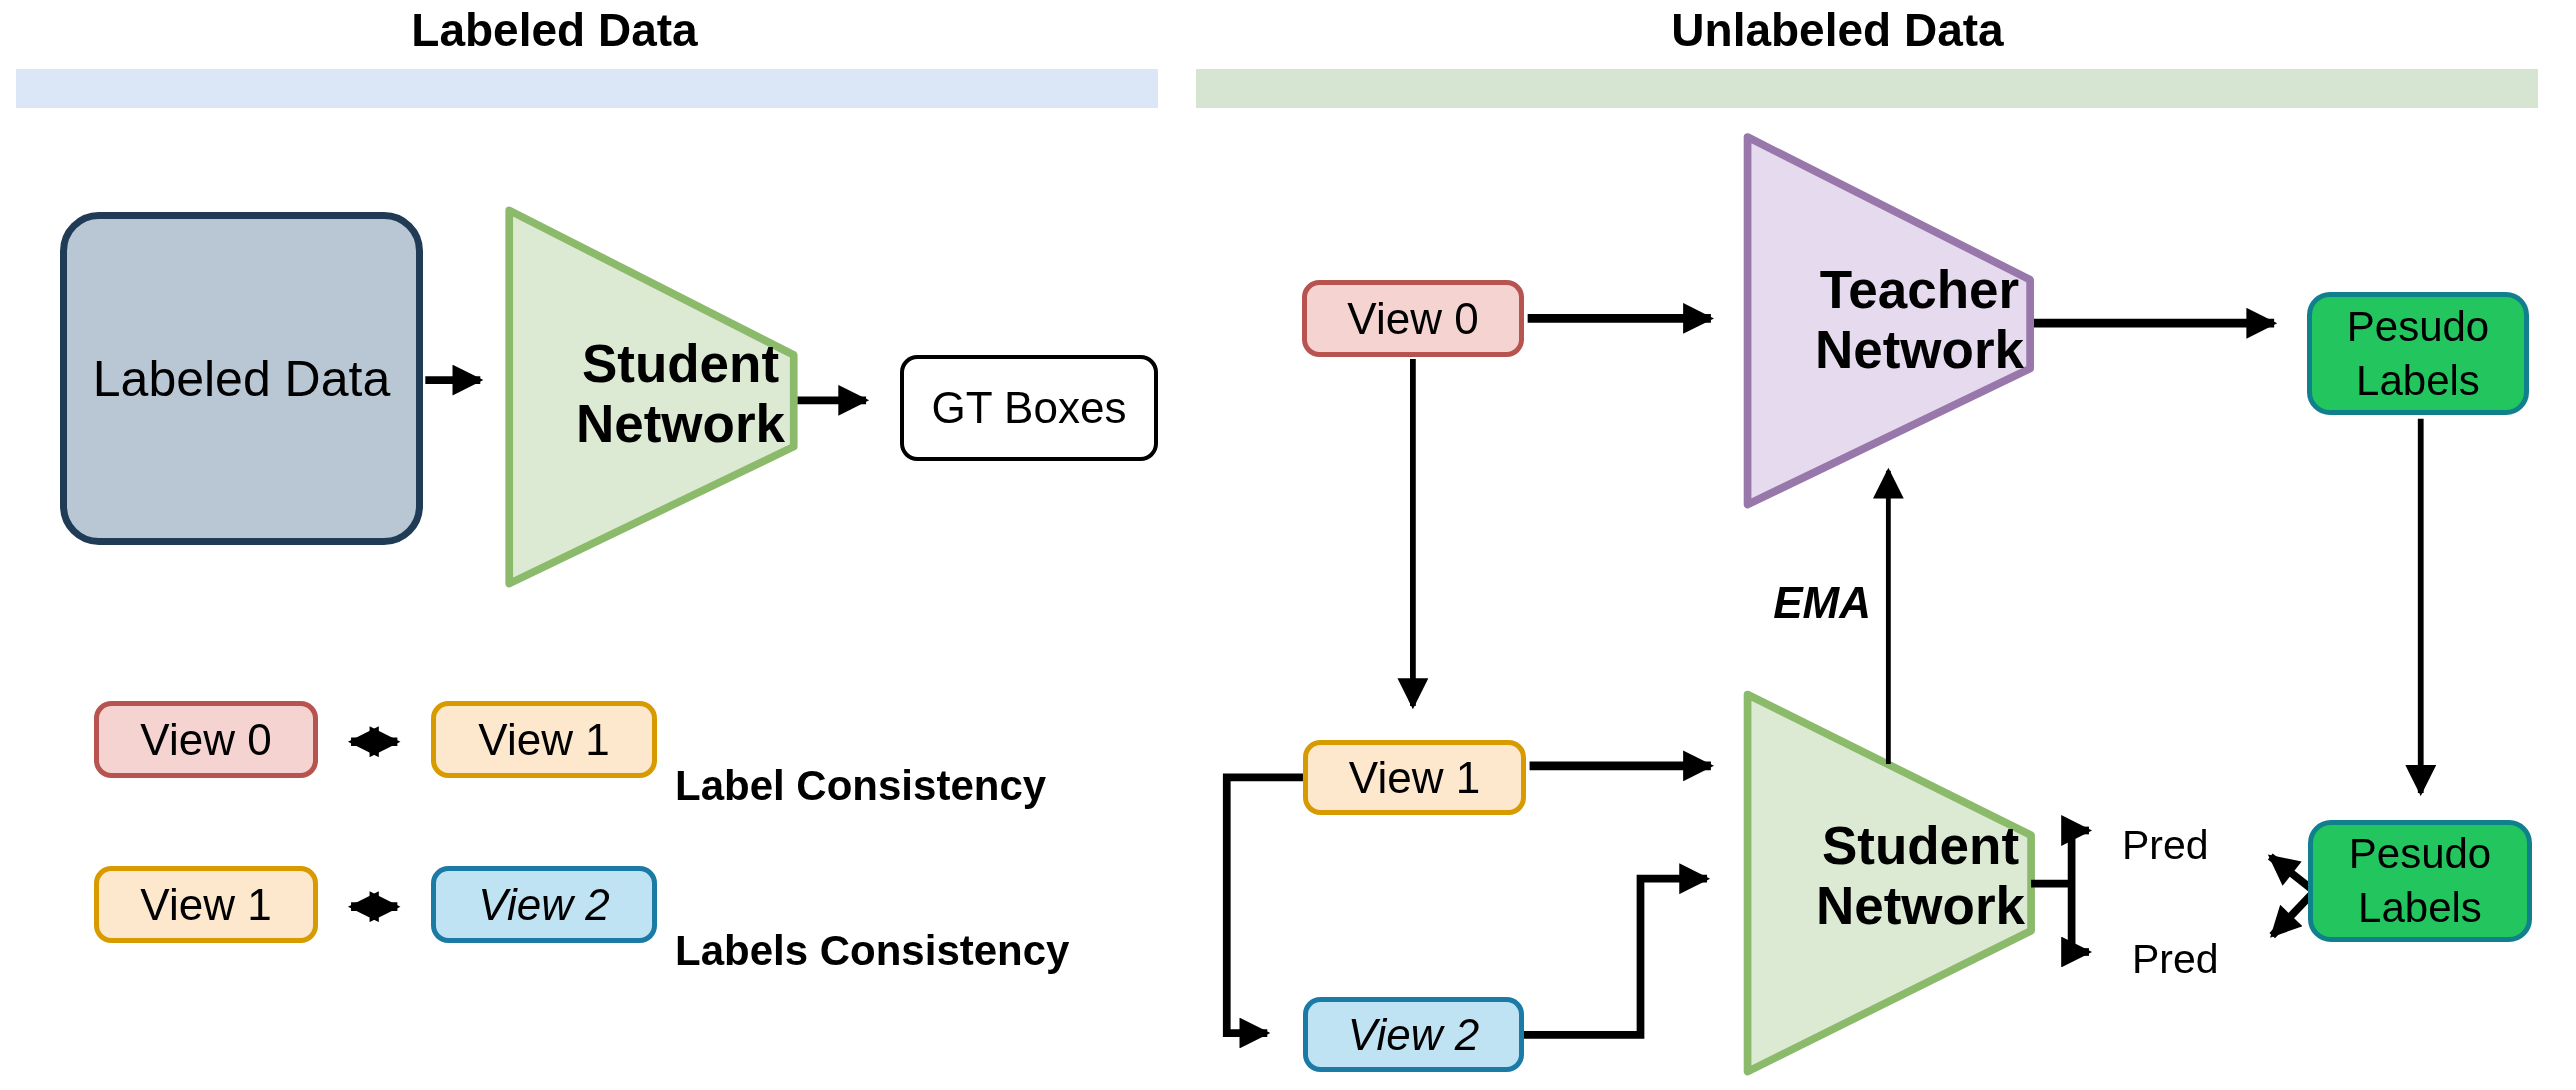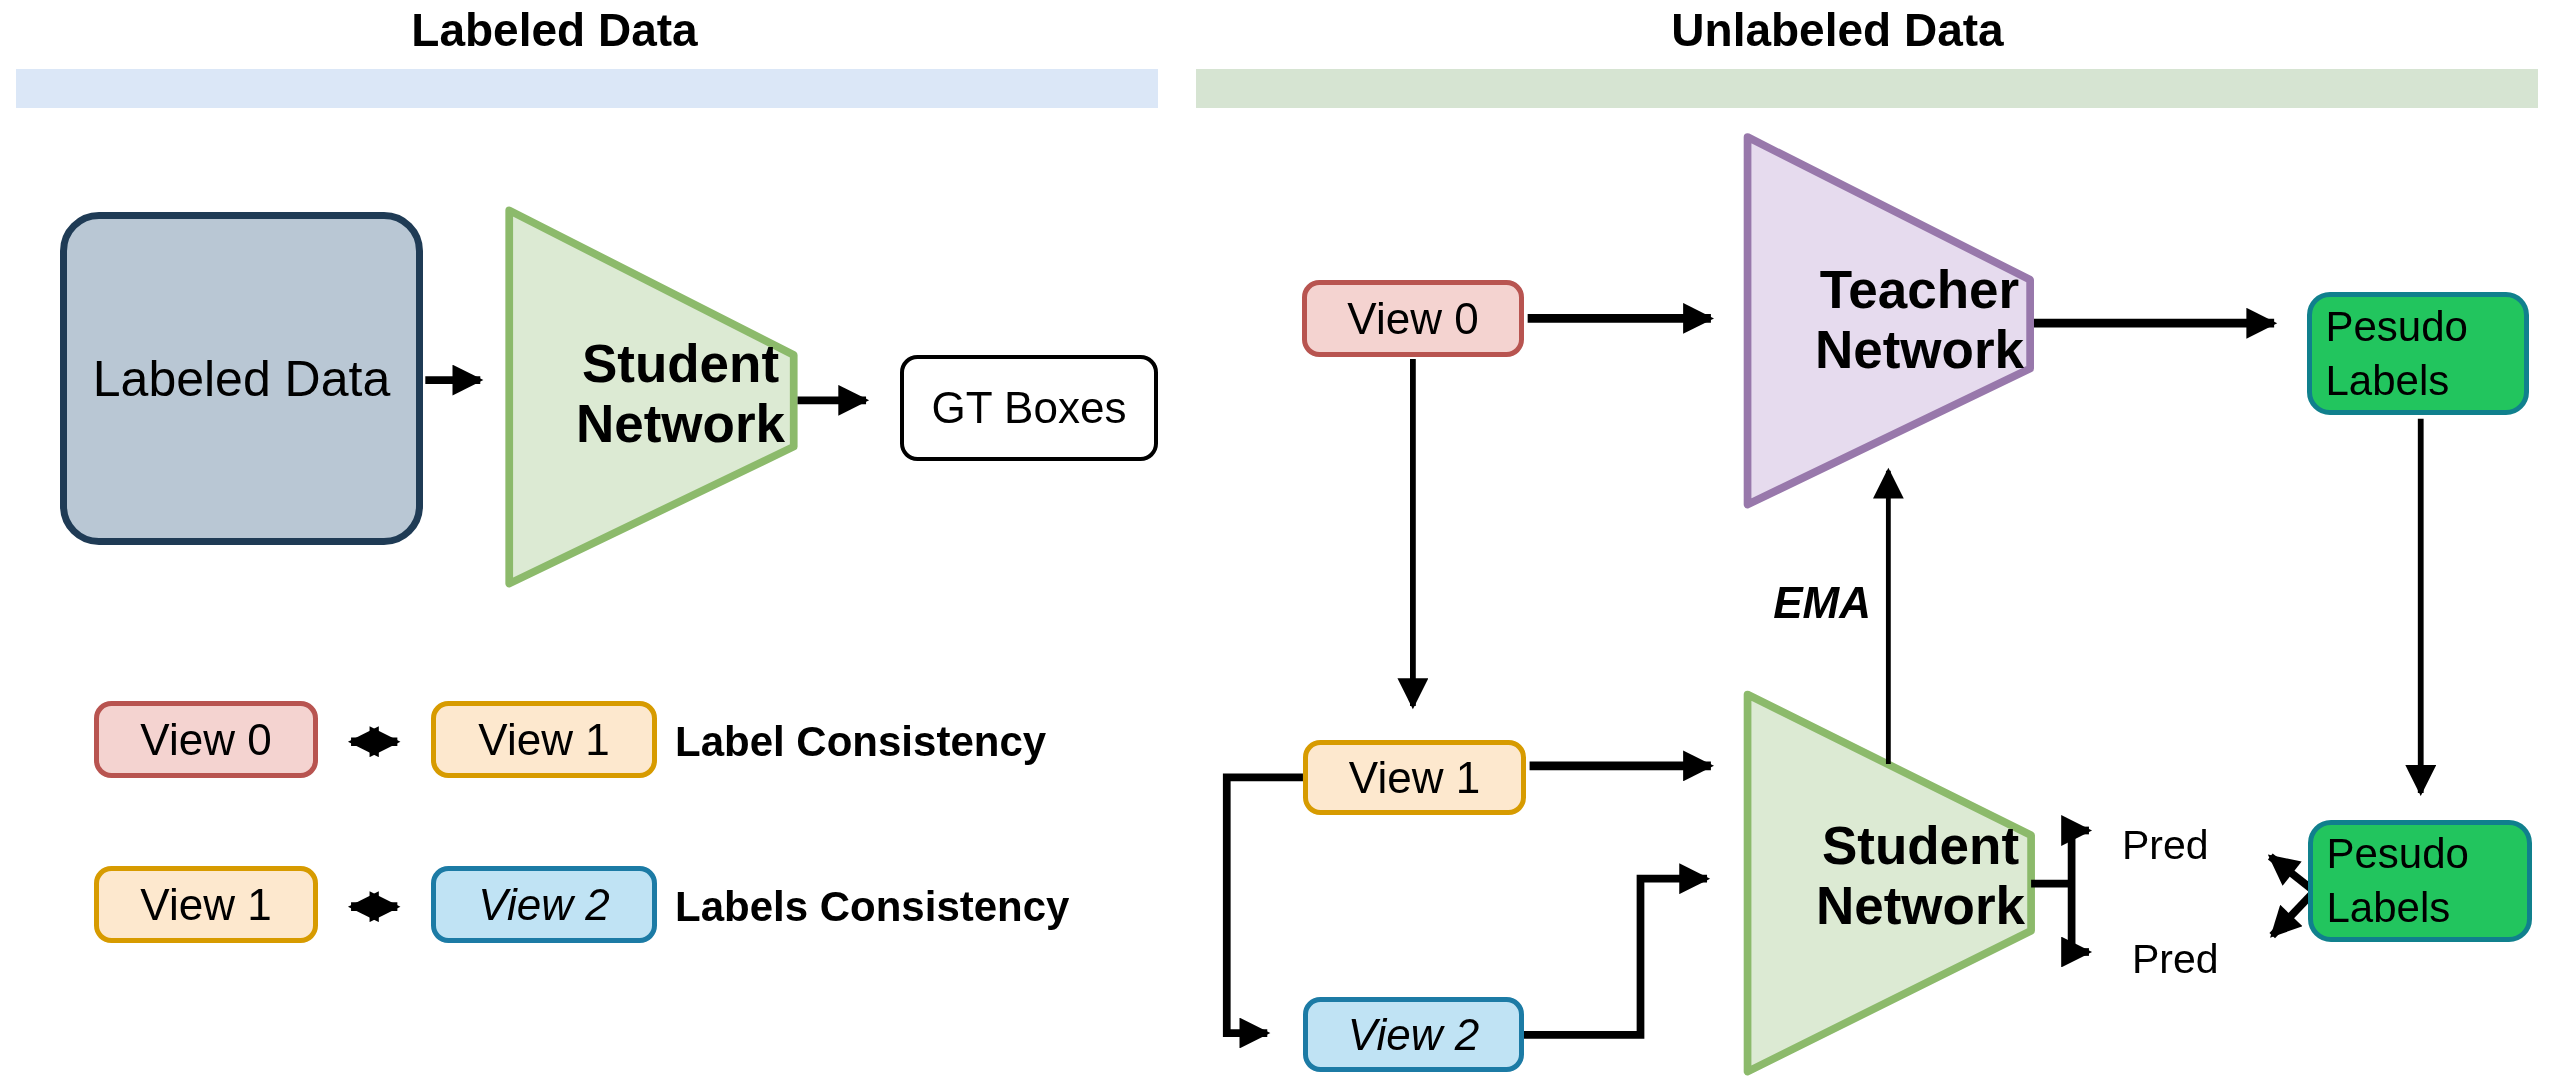--- a/index.html
+++ b/index.html
@@ -8,35 +8,35 @@
     font-family:"Liberation Sans", sans-serif;color:#000;padding-left:17px;
   }
   .band{position:absolute;top:69px;height:39px;}
   #band-labeled{left:16.4px;width:1142px;background:#dbe7f7;}
   #band-unlabeled{left:1196px;width:1342px;background:#d6e4d2;}
   .title{position:absolute;top:1.9px;font-size:46px;font-weight:bold;text-align:center;line-height:56px;}
   #title-labeled{left:0;width:1109px;}
   #title-unlabeled{left:1196px;width:1283px;}
   svg.layer{position:absolute;left:0;top:0;}
   .node{position:absolute;box-sizing:border-box;display:flex;align-items:center;justify-content:center;
-        font-size:44px;line-height:52px;}
+        text-align:center;font-size:44px;line-height:52px;}
   #box-labeled{left:60px;top:212px;width:363px;height:333px;background:#b9c7d4;
                border:7.7px solid #1f3b55;border-radius:39px;font-size:50px;}
   #box-gt{left:900px;top:355px;width:258px;height:106px;background:#ffffff;
           border:4.8px solid #000000;border-radius:17.4px;}
   .viewbox{border-radius:17.4px;}
   .pink{background:#f4d3d0;border:5.8px solid #b85450;}
   .orange{background:#fde8ce;border:5.8px solid #d79b00;}
   .blue{background:#c0e3f4;border:5.8px solid #1c7ba5;font-style:italic;}
   .teal{background:#22c55e;border:5.8px solid #10808d;border-radius:23px;font-size:42px;line-height:54px;}
   #lg-view0{left:94px;top:701px;width:224px;height:77px;}
   #lg-view1a{left:431px;top:701px;width:226px;height:77px;}
   #lg-view1b{left:94px;top:866px;width:224px;height:77px;}
   #lg-view2{left:431px;top:866px;width:226px;height:77px;}
-  .legend-label{position:absolute;left:675px;font-size:42px;font-weight:bold;line-height:54px;}
+  .legend-label{position:absolute;left:675px;font-size:42px;font-weight:bold;line-height:54px;margin-top:44px;}
   #lg-label1{top:715px;}
   #lg-label2{top:880px;}
   #r-view0{left:1302px;top:280px;width:222px;height:77px;}
   #r-view1{left:1303px;top:740px;width:223px;height:75px;}
   #r-view2{left:1303px;top:997px;width:221px;height:75px;}
   #r-pesudo-top{left:2307px;top:292px;width:222px;height:123px;padding:0 13.5px;}
   #r-pesudo-bottom{left:2308px;top:820px;width:224px;height:122px;padding:0 13.5px;}
   .netlabel{position:absolute;width:289px;text-align:center;font-size:53px;font-weight:bold;line-height:60px;margin-left:32px;}
   #lab-student-left{left:504px;top:334px;}
   #lab-teacher{left:1743px;top:260px;}

